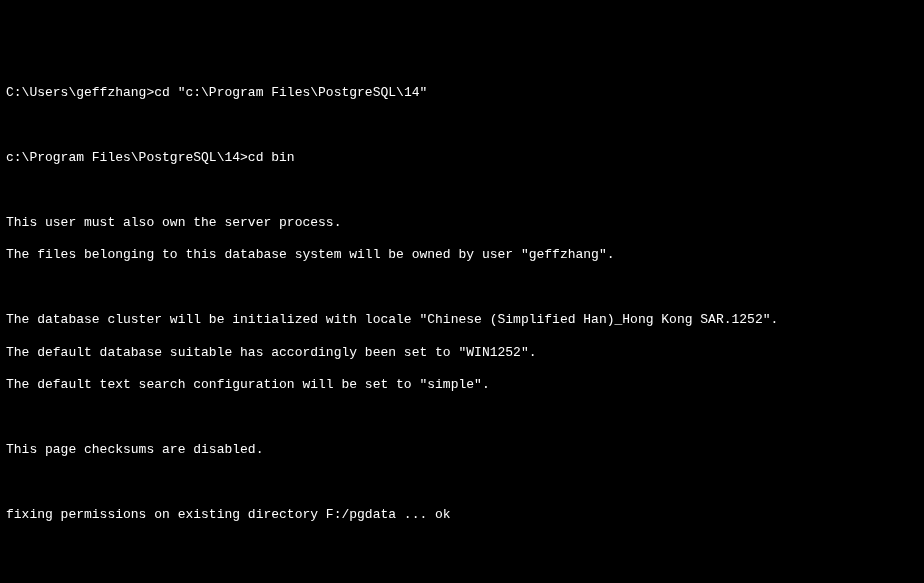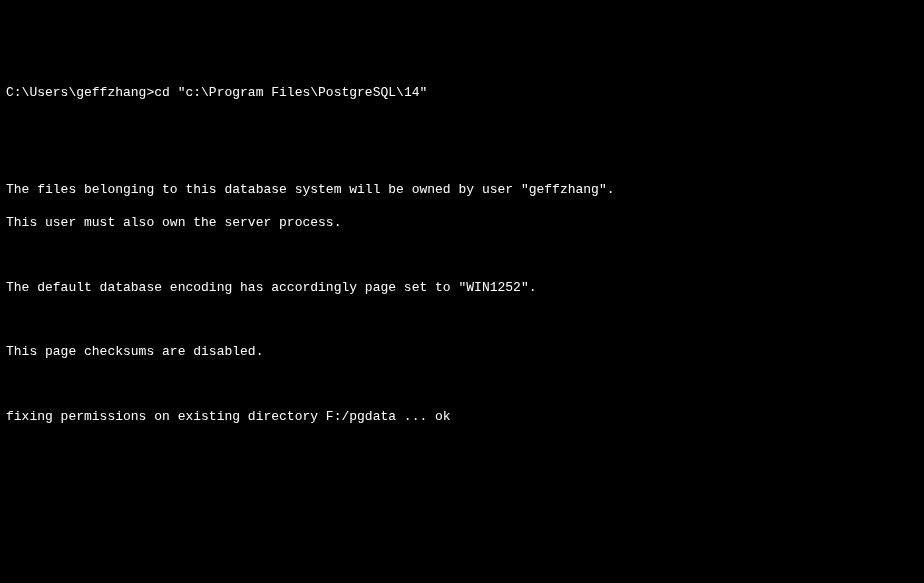--- a/index.html
+++ b/index.html
@@ -35,25 +35,28 @@
     }
   </style>
 </head>
 <body>
 
 
 
 <div class="terminal">
 <span class="line"><span class="prompt">C:\Users\geffzhang&gt;</span><span class="cmd">cd "c:\Program Files\PostgreSQL\14"</span></span>
 <span class="line"></span>
+<span class="line"><span class="prompt">c:\Program Files\PostgreSQL\14&gt;</span><span class="cmd">cd bin</span></span>
 <span class="line"></span>
+<span class="line">This user must also own the server process.</span>
 <span class="line">The files belonging to this database system will be owned by user "geffzhang".</span>
-<span class="line">This user must also own the server process.</span>
 <span class="line"></span>
-<span class="line">The default database encoding has accordingly page set to "WIN1252".</span>
+<span class="line">The database cluster will be initialized with locale "Chinese (Simplified Han)_Hong Kong SAR.1252".</span>
+<span class="line">The default database suitable has accordingly been set to "WIN1252".</span>
+<span class="line">The default text search configuration will be set to "simple".</span>
 <span class="line"></span>
 <span class="line">This page checksums are disabled.</span>
 <span class="line"></span>
 <span class="line">fixing permissions on existing directory F:/pgdata ... ok</span>
 
 
 
 
 
 

